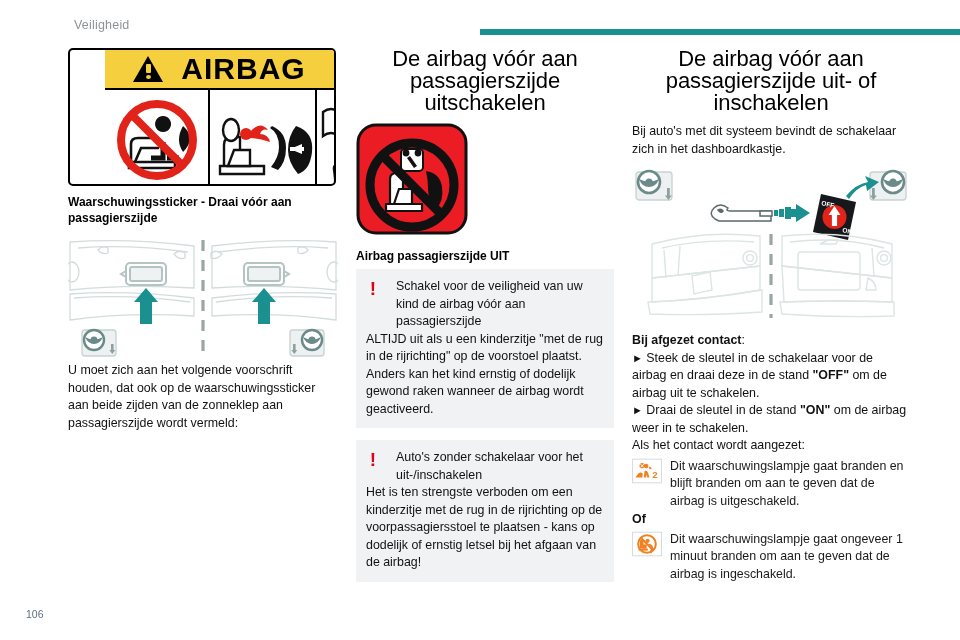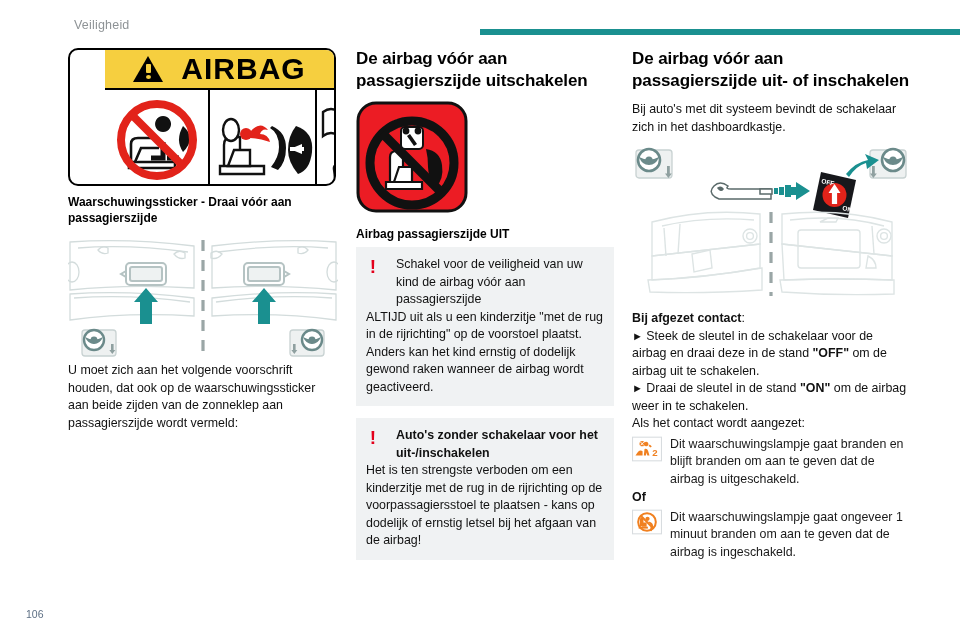--- a/index.html
+++ b/index.html
@@ -15,22 +15,22 @@
   .hdr-title{position:absolute;left:74px;top:0;font-size:12.5px;color:#8e9396;letter-spacing:.2px;}
   .hdr-rule{position:absolute;left:480px;top:11px;width:480px;height:6px;background:#1a9090;}
 
   
   .col{position:absolute;top:48px;}
   .col-left{left:68px;width:270px;}
   .col-mid{left:356px;width:258px;}
   .col-right{left:632px;width:278px;}
 
   h2.sec{
-    font-size:17px;line-height:22px;font-weight:bold;margin:0 0 9px 0;
-    letter-spacing:-.1px;color:#000;
+    font-size:22px;line-height:22px;font-weight:normal;margin:0 0 9px 0;
+    letter-spacing:-.1px;color:#000;text-align:center;
   }
   h3.sub{font-size:12px;font-weight:bold;margin:0 0 6px 0;color:#000;}
   p.body{font-size:12.4px;line-height:17.5px;margin:0 0 5px 0;color:#111;}
   p.body.tight{margin-bottom:0;}
 
   .cap{font-size:12px;font-weight:bold;line-height:16px;margin:8px 0 0 0;color:#000;}
 
   
   .notice{
     background:#f0f2f3;padding:9px 10px 10px 10px;margin:0 0 12px 0;
@@ -39,21 +39,21 @@
   .notice.center{text-align:center;padding:10px 8px 11px 8px;}
   .notice-body{position:relative;}
   .bang{
     position:absolute;left:0;top:1px;width:14px;text-align:center;
     color:#e3001b;font-weight:bold;font-size:19px;line-height:19px;
   }
   .notice .indent{padding-left:30px;}
 
   
   .sticker{
-    width:268px;height:138px;border:2.5px solid #000;border-radius:10px;
+    width:268px;height:138px;border:2.5px solid #000;border-radius:5px;
     box-sizing:border-box;overflow:hidden;background:#fff;position:relative;padding-left:35px;
   }
   .sticker-top{height:38px;background:#f6cf3f;border-bottom:2.5px solid #000;
     display:flex;align-items:center;justify-content:center;gap:18px;position:relative;}
   .sticker-word{font-size:30px;font-weight:bold;letter-spacing:1px;color:#000;
     font-family:"Liberation Sans", sans-serif;line-height:30px;}
   .tri{width:0;height:0;border-left:15px solid transparent;border-right:15px solid transparent;
     border-bottom:26px solid #000;position:relative;}
   .tri:after{content:"";position:absolute;left:-2.5px;top:8px;width:5px;height:9px;background:#f6cf3f;border-radius:1px;}
   .tri:before{content:"";position:absolute;left:-2.5px;top:19px;width:5px;height:4px;background:#f6cf3f;border-radius:50%;}
@@ -245,21 +245,21 @@
       <div class="notice-body">
         <span class="bang">!</span>
         <div class="indent">Schakel voor de veiligheid van uw kind de airbag vóór aan passagierszijde</div>
       </div>
       <div>ALTIJD uit als u een kinderzitje "met de rug in de rijrichting" op de voorstoel plaatst. Anders kan het kind ernstig of dodelijk gewond raken wanneer de airbag wordt geactiveerd.</div>
     </div>
 
     <div class="notice">
       <div class="notice-body">
         <span class="bang">!</span>
-        <div class="indent" style="font-weight:bold;">Auto's zonder schakelaar voor het uit-/inschakelen</div>
+        <div class="indent" style="font-weight:normal;">Auto's zonder schakelaar voor het uit-/inschakelen</div>
       </div>
       <div>Het is ten strengste verboden om een kinderzitje met de rug in de rijrichting op de voorpassagiersstoel te plaatsen - kans op dodelijk of ernstig letsel bij het afgaan van de airbag!</div>
     </div>
   </div>
 
   <div class="col col-right">
 
     <h2 class="sec">De airbag vóór aan passagierszijde uit- of inschakelen</h2>
     <p class="body">Bij auto's met dit systeem bevindt de schakelaar zich in het dashboardkastje.</p>
 

